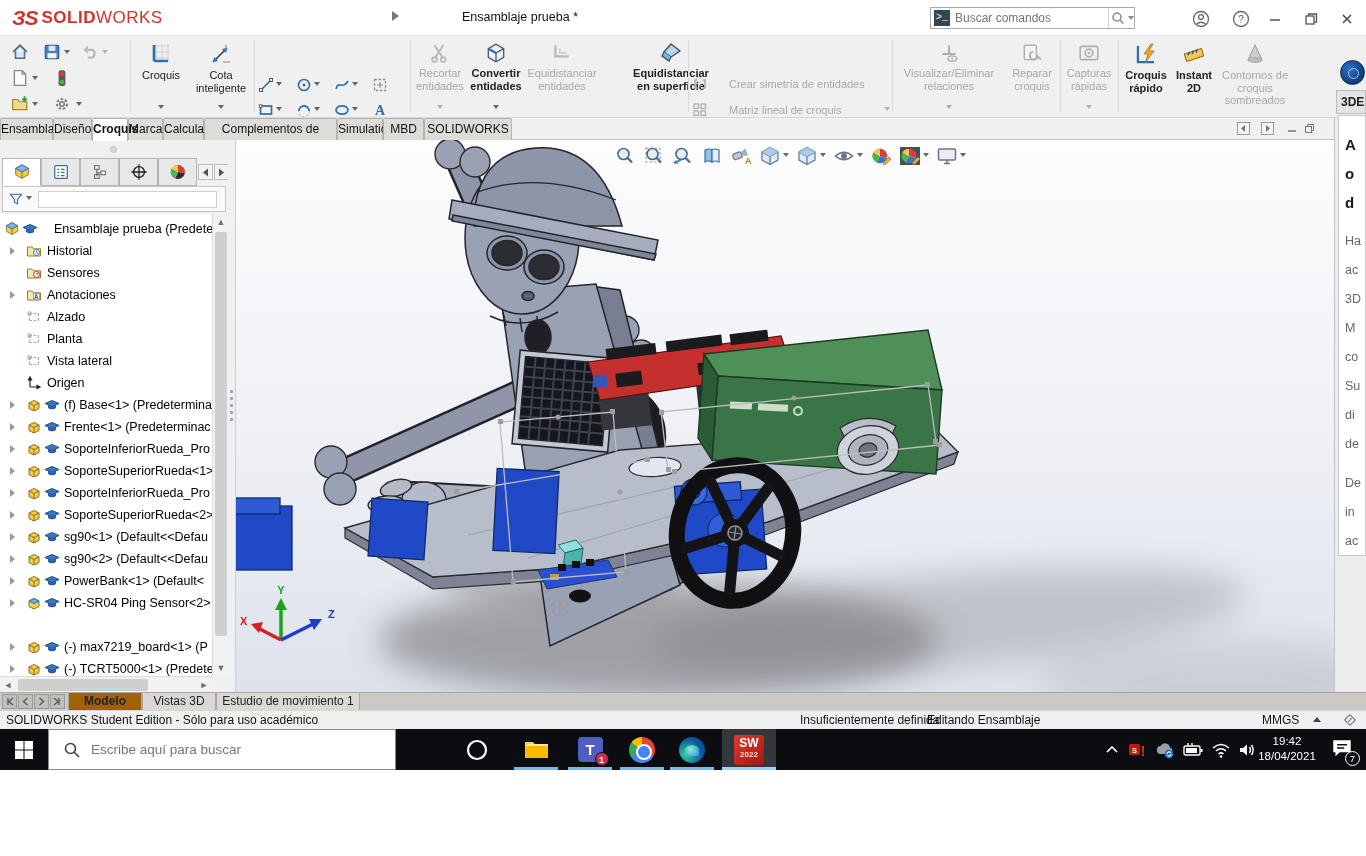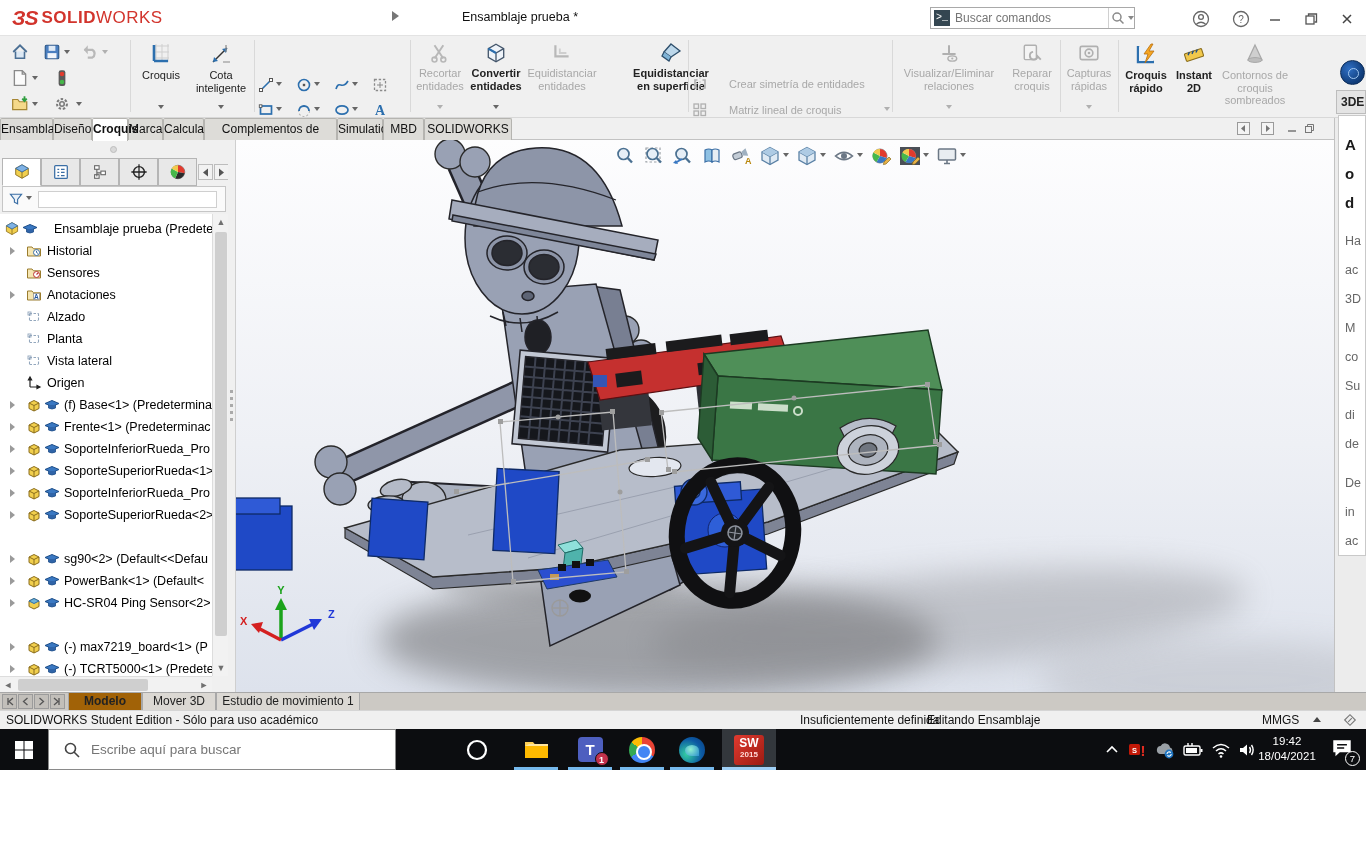--- a/index.html
+++ b/index.html
@@ -873,20 +873,30 @@
         </div>
       <div class="trow" style="top:290px">
           <span class="arr"></span>
           <svg class="i16" style="margin-left:26px">
             <use href="#sy-part"></use>
           </svg>
           <svg class="i16" style="margin-left:2px">
             <use href="#sy-cap"></use>
           </svg>
           <span class="lbl" style="margin-left:4px">SoporteSuperiorRueda&lt;2&gt;</span>
+        </div>
+      <div class="trow" style="top:312px">
+          <span class="arr"></span>
+          <svg class="i16" style="margin-left:26px">
+            <use href="#sy-part"></use>
+          </svg>
+          <svg class="i16" style="margin-left:2px">
+            <use href="#sy-cap"></use>
+          </svg>
+          <span class="lbl" style="margin-left:4px">sg90&lt;1&gt; (Default&lt;&lt;Defau</span>
         </div>
       <div class="trow" style="top:334px">
           <span class="arr"></span>
           <svg class="i16" style="margin-left:26px">
             <use href="#sy-part"></use>
           </svg>
           <svg class="i16" style="margin-left:2px">
             <use href="#sy-cap"></use>
           </svg>
           <span class="lbl" style="margin-left:4px">sg90&lt;2&gt; (Default&lt;&lt;Defau</span>
@@ -1250,21 +1260,21 @@
         <svg width="9" height="9" viewBox="0 0 9 9">
           <path d="M2.5 1 L6.5 4.5 L2.5 8" fill="none" stroke="#555" stroke-width="1.3"></path>
         </svg>
       </div>
     <div class="dnav" style="left:50px">
         <svg width="9" height="9" viewBox="0 0 9 9">
           <path d="M6 1 V8 M1 1 L5 4.5 L1 8" fill="none" stroke="#555" stroke-width="1.3"></path>
         </svg>
       </div>
     <div class="dtab act" style="left:68px;width:74px">Modelo</div>
-    <div class="dtab" style="left:142px;width:74px">Mover 3D</div>
+    <div class="dtab" style="left:142px;width:74px">Vistas 3D</div>
     <div class="dtab" style="left:216px;width:144px">Estudio de movimiento 1</div>
   </div>
 
   <div class="sb">
     <span style="left:6px">SOLIDWORKS Student Edition - Sólo para uso académico</span>
     <span style="left:800px">Insuficientemente definida</span>
     <span style="left:927px">Editando Ensamblaje</span>
     <span style="left:1262px">MMGS</span>
     <span class="mmgs-car"></span>
     <svg class="i16" style="position:absolute;left:1342px;top:1px">
@@ -1309,21 +1319,21 @@
         <div class="chrome-ball"></div>
       </div>
     <div class="runbar" style="left:620px;width:44px"></div>
     <div class="tkslot" style="left:668px">
         <div class="edge-ball"></div>
       </div>
     <div class="runbar" style="left:670px;width:44px"></div>
     <div class="tkslot active" style="left:722px;width:54px">
       <div class="swtile">
           <span class="s1">SW</span>
-          <span class="s2">2015</span>
+          <span class="s2">2022</span>
         </div>
     </div>
     <div class="runbar" style="left:722px;width:54px;background:#9fcff5"></div>
 
     <div class="tray" style="left:1100px;width:24px">
         <svg class="i16">
           <use href="#sy-chev"></use>
         </svg>
       </div>
     <div class="tray" style="left:1124px;width:26px">

